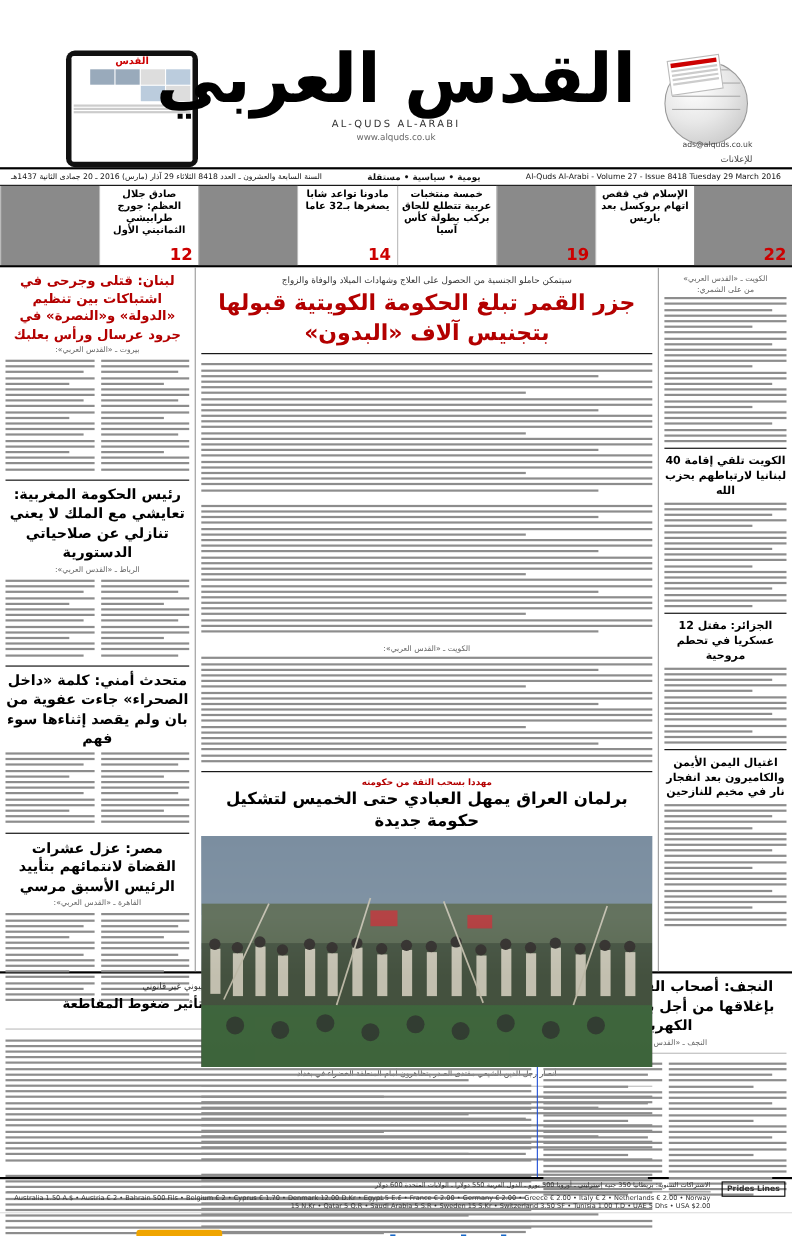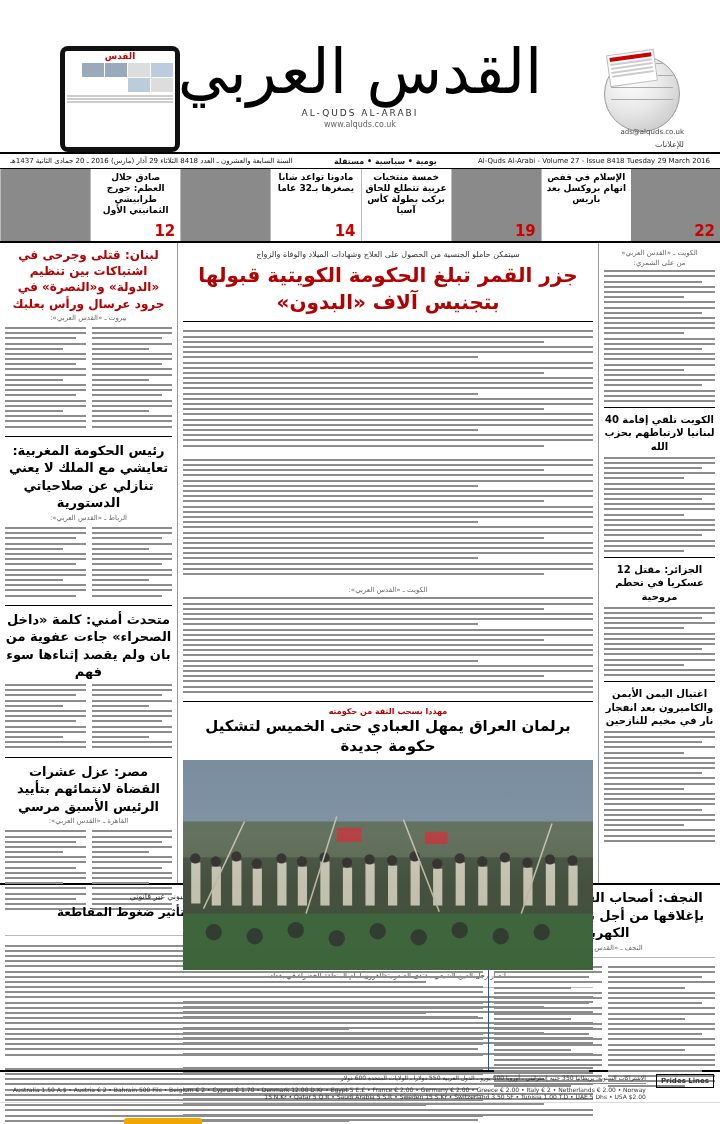--- a/index.html
+++ b/index.html
@@ -11,21 +11,21 @@
   .tablet{position:absolute;left:60px;top:46px;width:120px;height:106px;background:#111;border-radius:8px;padding:5px;box-sizing:border-box;}
   .tablet-screen{width:100%;height:100%;background:#fff;position:relative;overflow:hidden;border-radius:2px;}
   .tablet-screen .t-title{font-size:9px;color:#c00;text-align:center;font-weight:bold;line-height:10px;}
   .tablet-screen .t-rows{display:flex;flex-wrap:wrap;gap:1px;padding:2px;}
   .tablet-screen .t-cell{width:22px;height:14px;background:#bcd;}
   .tablet-screen .t-cell.b{background:#ddd;}
   .tablet-screen .t-cell.c{background:#9ab;}
   .tablet-screen .t-line{height:2px;background:#ccc;margin:1px 2px;}
 
   .logo-wrap{position:absolute;left:0;right:0;top:40px;text-align:center;}
-  .logo-ar{font-family:"DejaVu Sans","Liberation Sans",sans-serif;font-size:62px;font-weight:normal;color:#000;letter-spacing:-2px;line-height:64px;}
+  .logo-ar{font-family:"DejaVu Sans","Liberation Sans",sans-serif;font-size:62px;font-weight:bold;color:#000;letter-spacing:-2px;line-height:64px;}
   .logo-sub{font-size:9px;letter-spacing:2px;color:#333;margin-top:4px;}
   .logo-site{font-size:8px;color:#666;margin-top:2px;}
 
   .globe{position:absolute;right:40px;top:52px;width:92px;height:82px;}
   .globe .ball{position:absolute;right:0;top:4px;width:74px;height:74px;border-radius:50%;background:
      radial-gradient(circle at 35% 30%, #ffffff 0%, #e8e8e8 45%, #bdbdbd 100%);
      border:1px solid #999;overflow:hidden;}
   .globe .ball:before{content:"";position:absolute;left:6px;top:18px;width:62px;height:1px;background:#aaa;box-shadow:0 12px 0 #aaa,0 24px 0 #aaa,0 -12px 0 #aaa;}
   .globe .paper{position:absolute;right:24px;top:0px;width:46px;height:30px;background:#fff;border:1px solid #bbb;transform:rotate(-8deg);}
   .globe .paper .ph{height:4px;background:#c00;margin:2px;}

